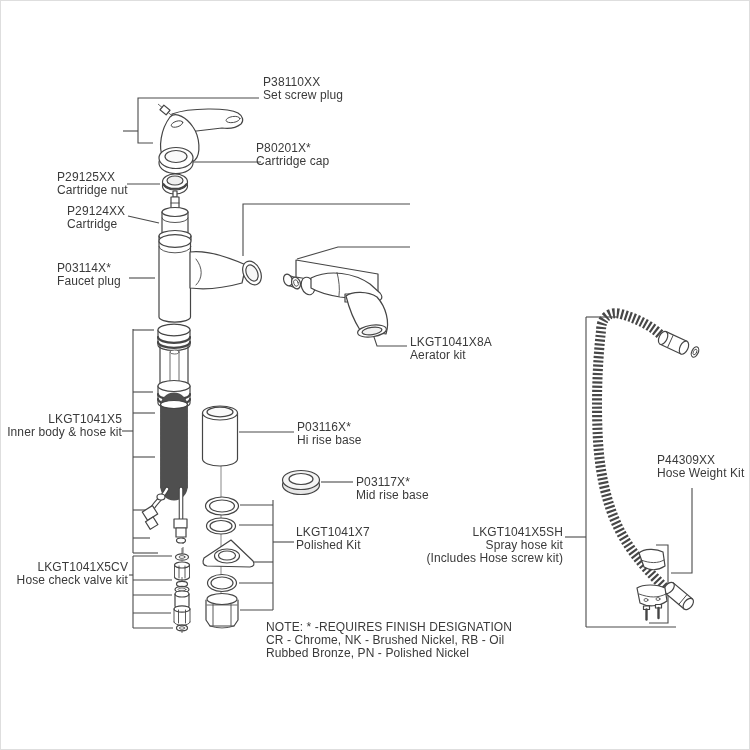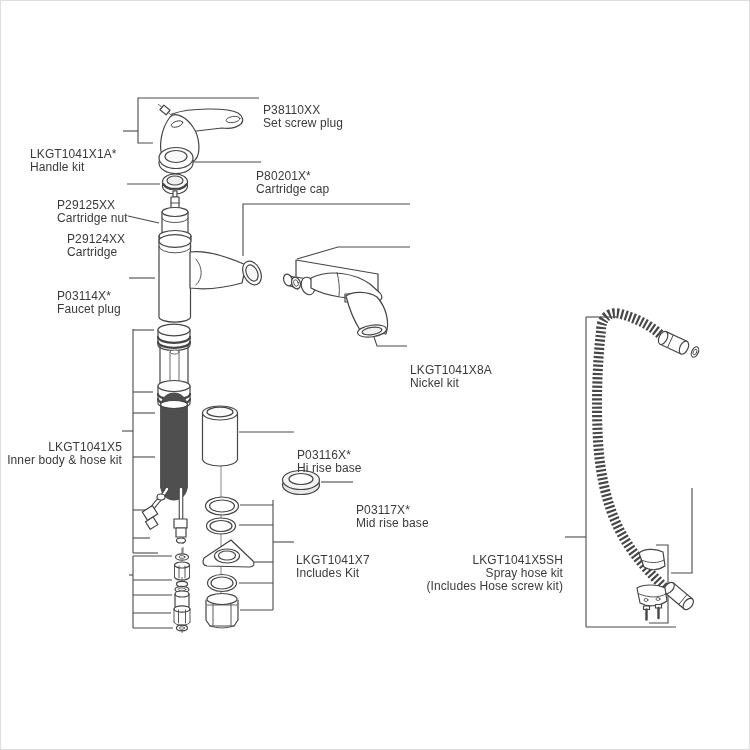--- a/index.html
+++ b/index.html
@@ -4,21 +4,21 @@
 <style>
   html,body{margin:0;padding:0;background:#ffffff;}
   .frame{
     position:relative;width:750px;height:750px;background:#ffffff;
     box-shadow:inset 0 0 0 1px #dedede;overflow:hidden;
     font-family:"Liberation Sans", sans-serif;
   }
   svg.art{position:absolute;left:0;top:0;width:750px;height:750px;}
   .label{
     position:absolute;font-size:12px;line-height:13px;color:#3a3a3a;
-    white-space:pre-line;letter-spacing:0.1px;margin-top:28px;
+    white-space:pre-line;letter-spacing:0.1px;
   }
   .r{text-align:right;}
 </style>
 </head>
 <body>
 
 <div class="frame">
 
 <svg class="art" viewBox="0 0 750 750">
 
@@ -267,36 +267,41 @@
         <path d="M646.5,609.5 V619.5" fill="none" stroke-width="2.4"></path>
         <rect x="655.5" y="604.5" width="6" height="3.5"></rect>
         <path d="M658.5,608 V618" fill="none" stroke-width="2.4"></path>
       </g>
     </g>
   </g>
 </svg>
 
 <div class="label" style="left:263px;top:76px">P38110XX
 Set screw plug</div>
-<div class="label" style="left:30px;top:120px">LKGT1041X1A*
-Handle kit</div>
 <div class="label" style="left:256px;top:142px">P80201X*
 Cartridge cap</div>
 <div class="label" style="left:57px;top:171px">P29125XX
 Cartridge nut</div>
 <div class="label" style="left:67px;top:205px">P29124XX
 Cartridge</div>
 <div class="label" style="left:57px;top:262px">P03114X*
 Faucet plug</div>
 <div class="label" style="left:410px;top:336px">LKGT1041X8A
-Nickel kit</div>
+Aerator kit</div>
 <div class="label r" style="right:628px;top:413px;width:125px">LKGT1041X5
 Inner body &amp; hose kit</div>
 <div class="label" style="left:297px;top:421px">P03116X*
 Hi rise base</div>
 <div class="label" style="left:356px;top:476px">P03117X*
 Mid rise base</div>
 <div class="label" style="left:296px;top:526px">LKGT1041X7
-Includes Kit</div>
+Polished Kit</div>
+<div class="label r" style="right:622px;top:561px;width:122px">LKGT1041X5CV
+Hose check valve kit</div>
 <div class="label r" style="right:187px;top:526px;width:160px">LKGT1041X5SH
 Spray hose kit
 (Includes Hose screw kit)</div>
+<div class="label" style="left:657px;top:454px">P44309XX
+Hose Weight Kit</div>
+<div class="label" style="left:266px;top:621px">NOTE: * -REQUIRES FINISH DESIGNATION
+CR - Chrome, NK - Brushed Nickel, RB - Oil
+Rubbed Bronze, PN - Polished Nickel</div>
 
 </div>
 </body></html>

